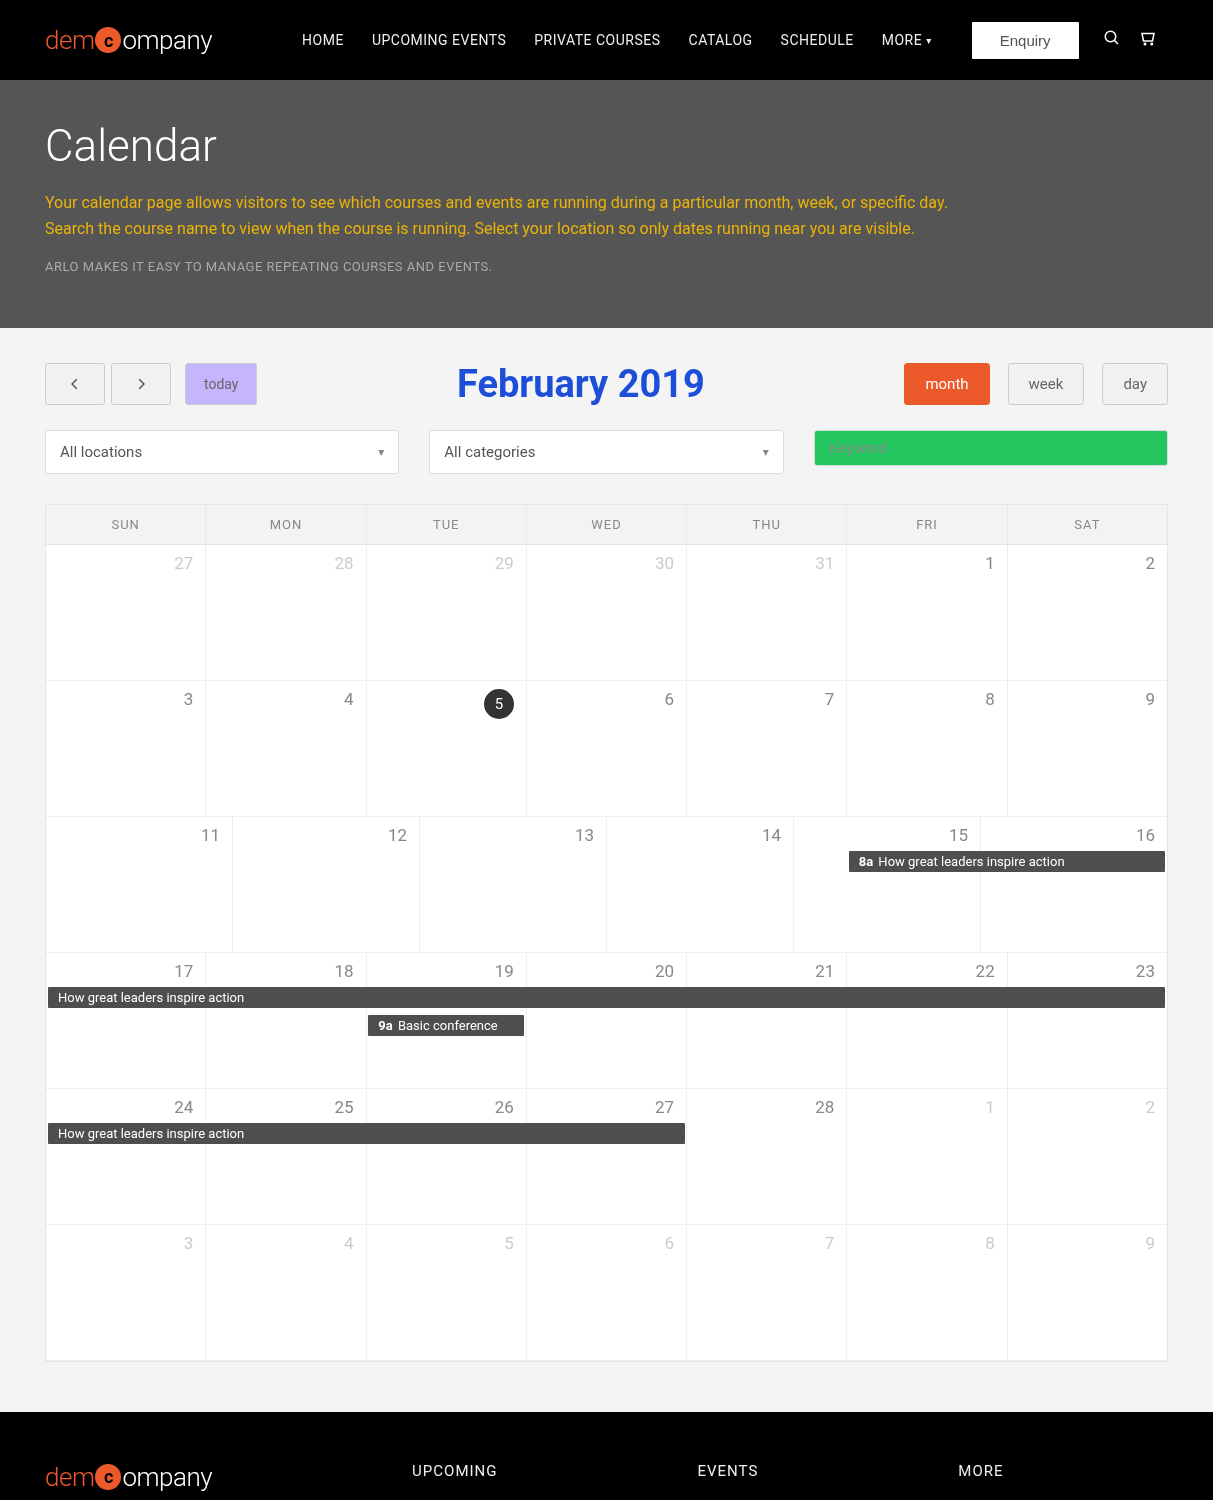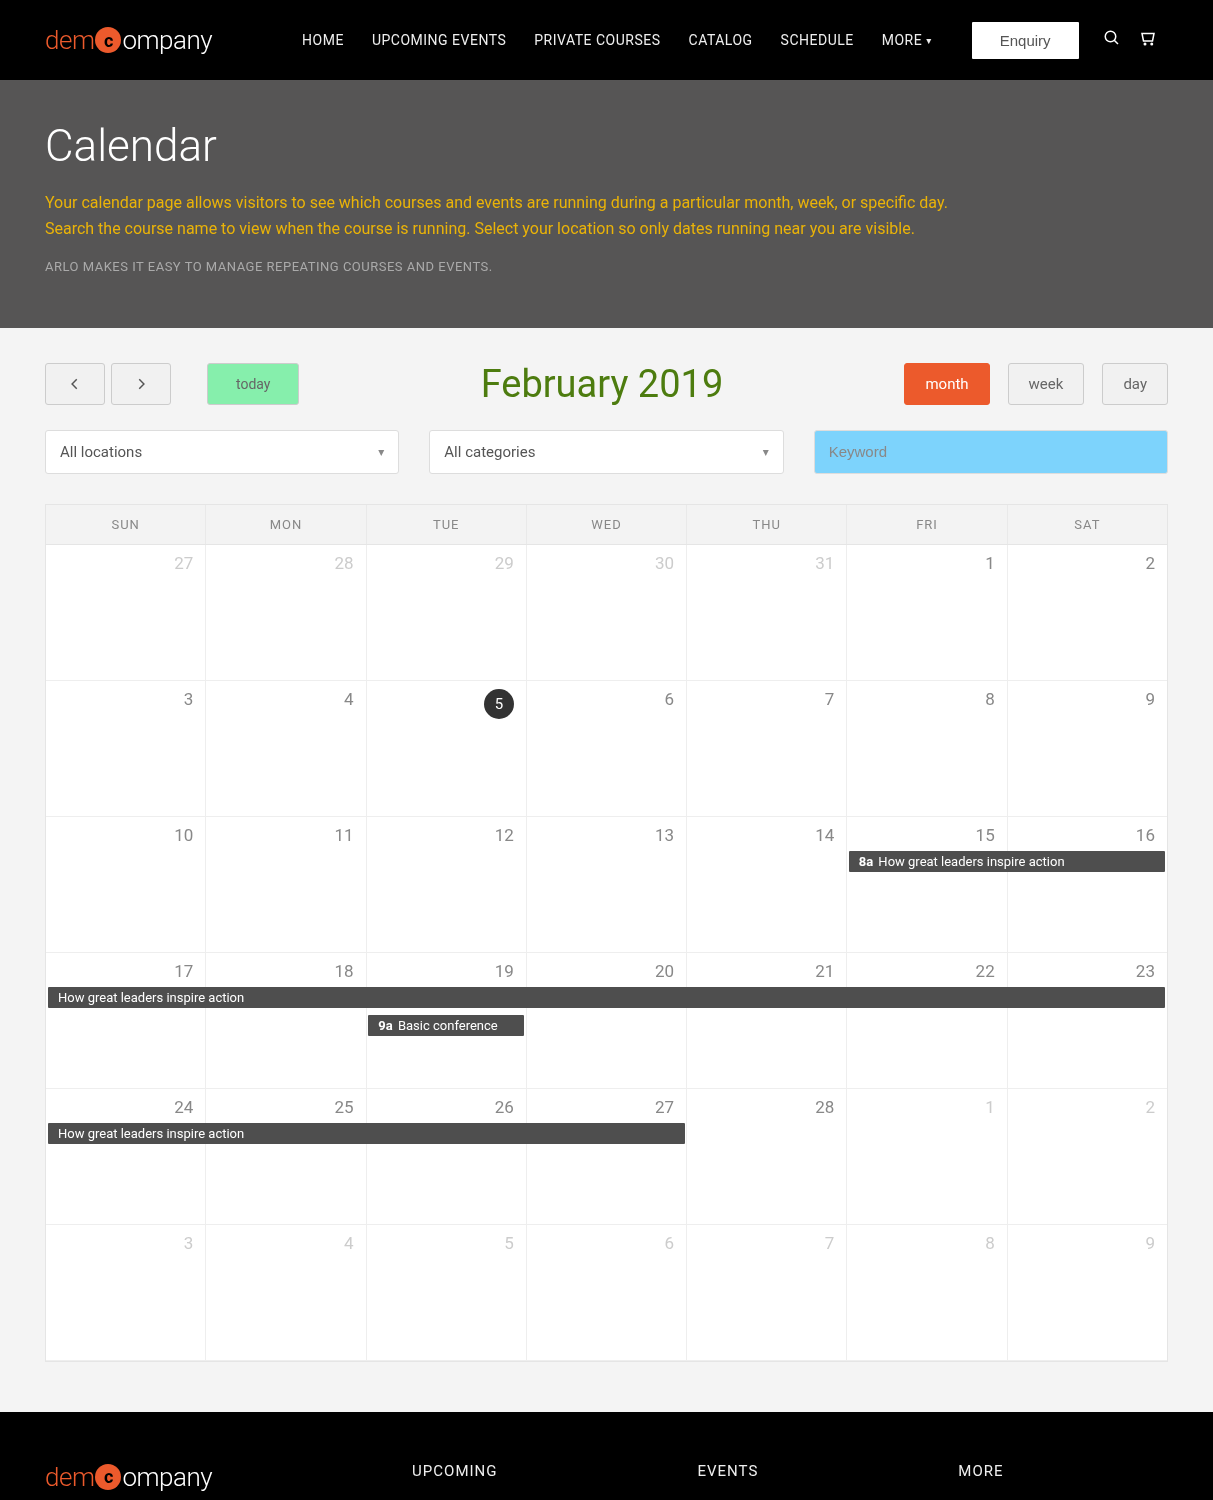--- a/index.html
+++ b/index.html
@@ -19,30 +19,30 @@
 .hero { background: #565555; padding: 40px 45px 50px; color: #fff; }
 .hero h1 { font-size: 44px; font-weight: 300; margin-bottom: 18px; }
 .hero p { font-size: 16px; line-height: 1.6; max-width: 920px; color: #eab308; }
 .hero .sub { font-size: 13px; letter-spacing: 0.5px; color: #aaa; margin-top: 16px; }
 
 .cal-wrap { padding: 34px 45px 50px; background: #f4f4f4; }
 .cal-top { display: flex; align-items: center; justify-content: space-between; margin-bottom: 24px; }
 .cal-nav { display: flex; gap: 6px; }
 .icon-btn { width: 60px; height: 42px; background: #f1f1f1; border: 1px solid #ccc; border-radius: 3px; display: flex; align-items: center; justify-content: center; cursor: pointer; font-size: 14px; color: #666; }
 .icon-btn svg { width: 14px; height: 14px; stroke: #555; stroke-width: 2.5; fill: none; }
-.today-btn { width: auto; padding: 0 28px; margin-left: 30px; background: #86efac; }
-.cal-title { font-size: 38px; font-weight: 400; color: #4d7c0f; }
+.today-btn { width: auto; padding: 0 18px; margin-left: 8px; background: #c4b5fd; }
+.cal-title { font-size: 38px; font-weight: 700; color: #1d4ed8; }
 .view-btns { display: flex; gap: 18px; }
 .view-btn { padding: 0 20px; height: 42px; background: #f1f1f1; border: 1px solid #ccc; border-radius: 3px; display: flex; align-items: center; cursor: pointer; font-size: 15px; color: #666; }
 .view-btn.active { background: #ec5a2c; color: #fff; border-color: #ec5a2c; }
 
 .filters { display: flex; gap: 30px; margin-bottom: 30px; }
 .select-box { flex: 1; background: #fff; border: 1px solid #ddd; border-radius: 3px; height: 44px; display: flex; align-items: center; padding: 0 14px; color: #555; font-size: 15px; position: relative; cursor: pointer; }
 .select-box::after { content: "▾"; position: absolute; right: 14px; color: #888; font-size: 12px; }
-.keyword-input { flex: 1; background: #7dd3fc; border: 1px solid #ddd; border-radius: 3px; height: 44px; padding: 0 14px; font-size: 15px; color: #555; }
+.keyword-input { flex: 1; background: #22c55e; border: 1px solid #ddd; border-radius: 3px; height: 36px; padding: 0 14px; font-size: 15px; color: #555; }
 .keyword-input::placeholder { color: #888; }
 
 .calendar { background: #fff; border: 1px solid #e5e5e5; }
 .cal-header { display: flex; background: #f3f3f3; border-bottom: 1px solid #e5e5e5; }
 .cal-header div { flex: 1; text-align: center; padding: 12px 0; font-size: 13px; letter-spacing: 1px; color: #888; border-right: 1px solid #e9e9e9; }
 .cal-header div:last-child { border-right: none; }
 .cal-body { position: relative; }
 .cal-row { display: flex; border-bottom: 1px solid #eee; height: 136px; position: relative; }
 .cal-row:last-child { border-bottom: none; }
 .cal-cell { flex: 1; border-right: 1px solid #eee; padding: 8px 12px; position: relative; }
@@ -183,23 +183,20 @@
           </div>
           <div class="cal-cell">
             <div class="daynum">8</div>
           </div>
           <div class="cal-cell">
             <div class="daynum">9</div>
           </div>
         </div>
         <div class="cal-row">
           <div class="cal-cell">
-            <div class="daynum">10</div>
-          </div>
-          <div class="cal-cell">
             <div class="daynum">11</div>
           </div>
           <div class="cal-cell">
             <div class="daynum">12</div>
           </div>
           <div class="cal-cell">
             <div class="daynum">13</div>
           </div>
           <div class="cal-cell">
             <div class="daynum">14</div>

